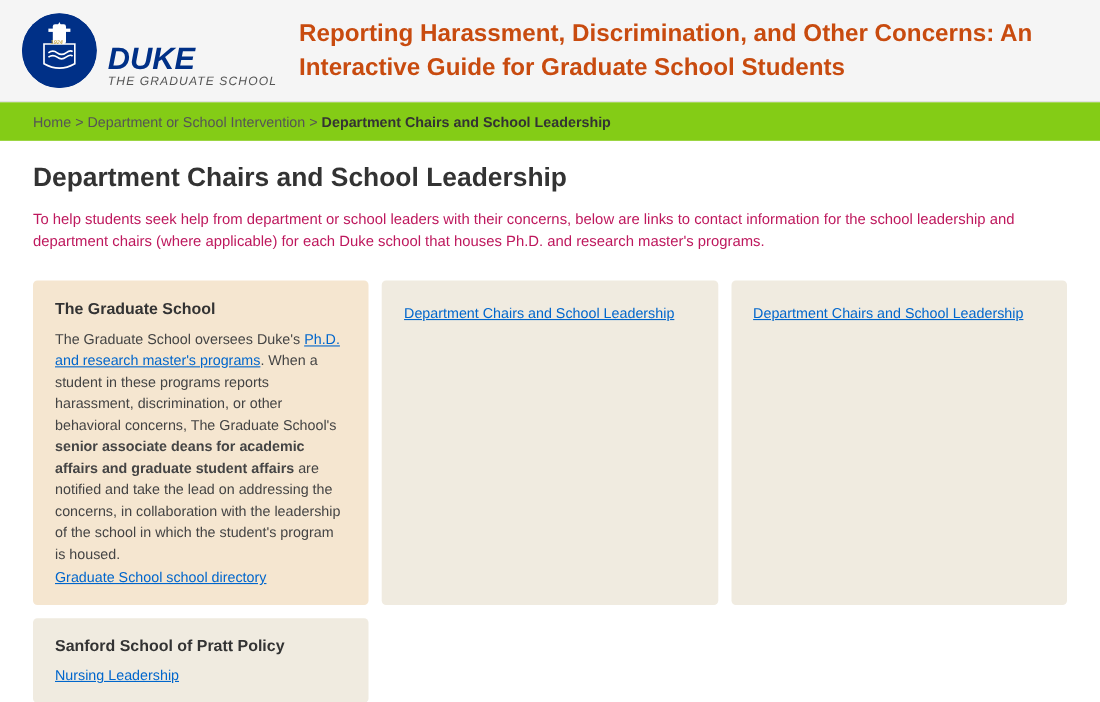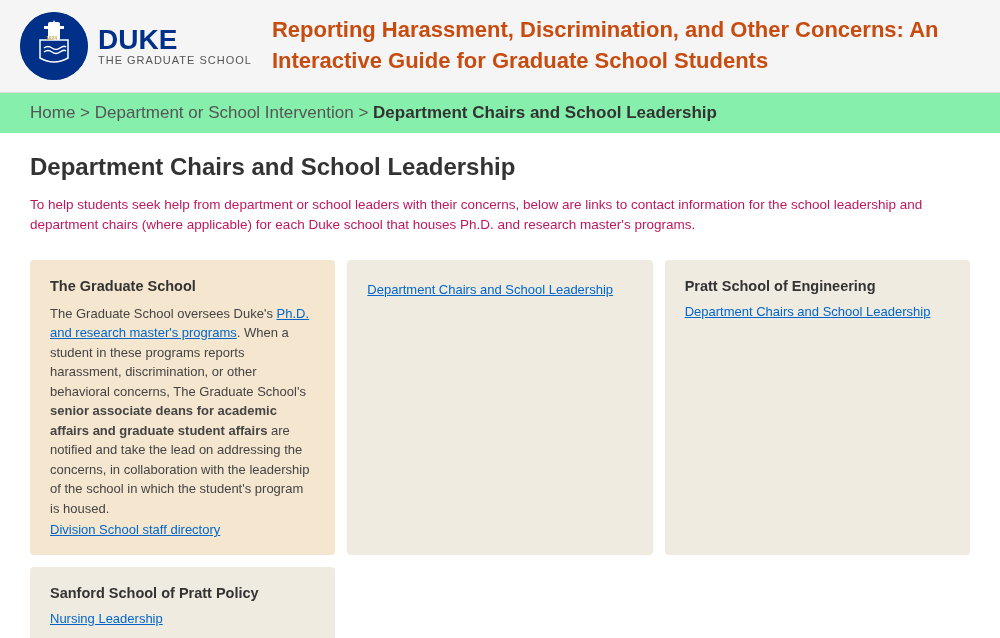--- a/index.html
+++ b/index.html
@@ -8,22 +8,23 @@
     
     .header {
       display: flex;
       align-items: center;
       padding: 12px 20px;
       background: #f5f5f5;
       border-bottom: 1px solid #ddd;
     }
     .logo-area {
       display: flex;
-      align-items: center;
+      align-items: flex-end;
       min-width: 220px;
+      font-style: italic;
     }
     .logo-circle {
       width: 68px;
       height: 68px;
       border-radius: 50%;
       background: #003087;
       display: flex;
       align-items: center;
       justify-content: center;
       margin-right: 10px;
@@ -47,23 +48,23 @@
       font-size: 22px;
       font-weight: bold;
       line-height: 1.4;
       padding-left: 20px;
       flex: 1;
     }
 
     
     .breadcrumb {
       padding: 10px 30px;
-      font-size: 17px;
+      font-size: 13px;
       color: #555;
-      background: #86efac;
+      background: #84cc16;
     }
     .breadcrumb a { color: #555; text-decoration: none; }
     .breadcrumb strong { color: #333; }
 
     
     .main-content {
       padding: 20px 30px 30px;
     }
     .page-title {
       font-size: 24px;
@@ -156,30 +157,29 @@
   <h1 class="page-title">Department Chairs and School Leadership</h1>
   <p class="page-desc">To help students seek help from department or school leaders with their concerns, below are links to contact information for the school leadership and department chairs (where applicable) for each Duke school that houses Ph.D. and research master's programs.</p>
 
   <div class="cards-grid">
 
     <div class="card highlighted">
       <div class="card-title">The Graduate School</div>
       <div class="card-body">
         The Graduate School oversees Duke's <a class="card-link" style="display:inline" href="#">Ph.D. and research master's programs</a>. When a student in these programs reports harassment, discrimination, or other behavioral concerns, The Graduate School's <strong>senior associate deans for academic affairs and graduate student affairs</strong> are notified and take the lead on addressing the concerns, in collaboration with the leadership of the school in which the student's program is housed.
       </div>
-      <a class="card-link" href="#">Division School staff directory</a>
+      <a class="card-link" href="#">Graduate School school directory</a>
     </div>
 
     <div class="card">
       <a class="card-link" href="#">Department Chairs and School Leadership</a>
     </div>
 
 
     <div class="card">
-      <div class="card-title">Pratt School of Engineering</div>
       <a class="card-link" href="#">Department Chairs and School Leadership</a>
     </div>
 
     <div class="card">
       <div class="card-title">Sanford School of Pratt Policy</div>
       <a class="card-link" href="#">Nursing Leadership</a>
     </div>
 
     <div style="visibility:hidden;"></div>
 

